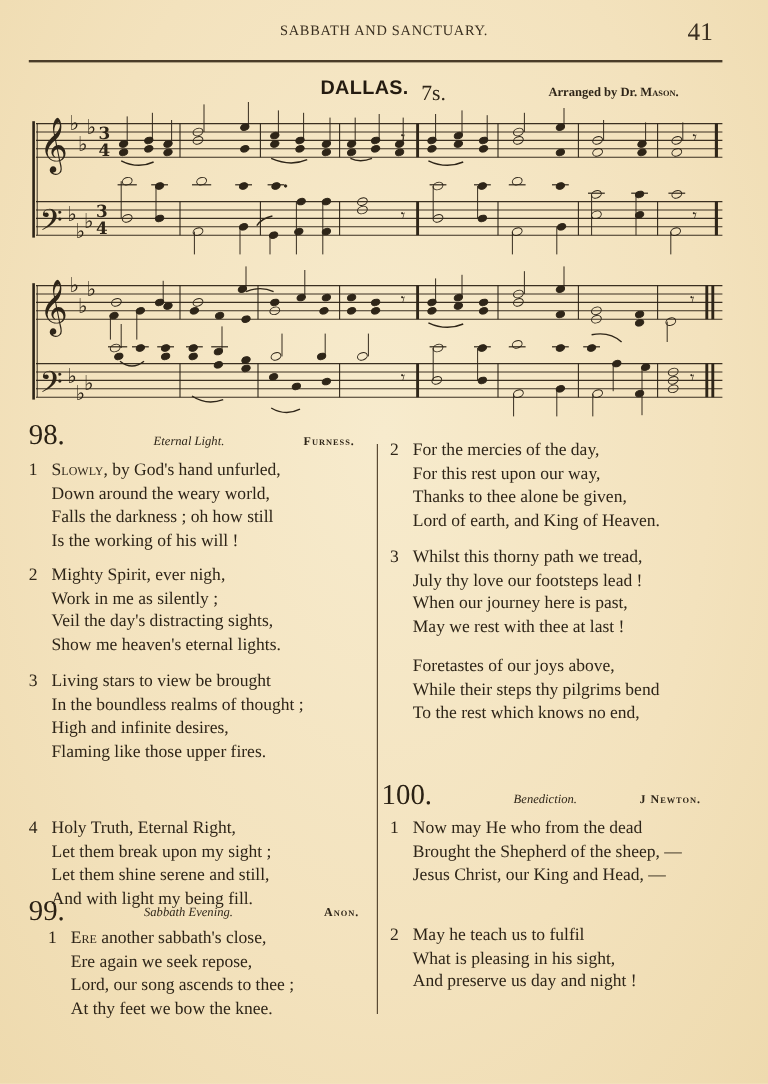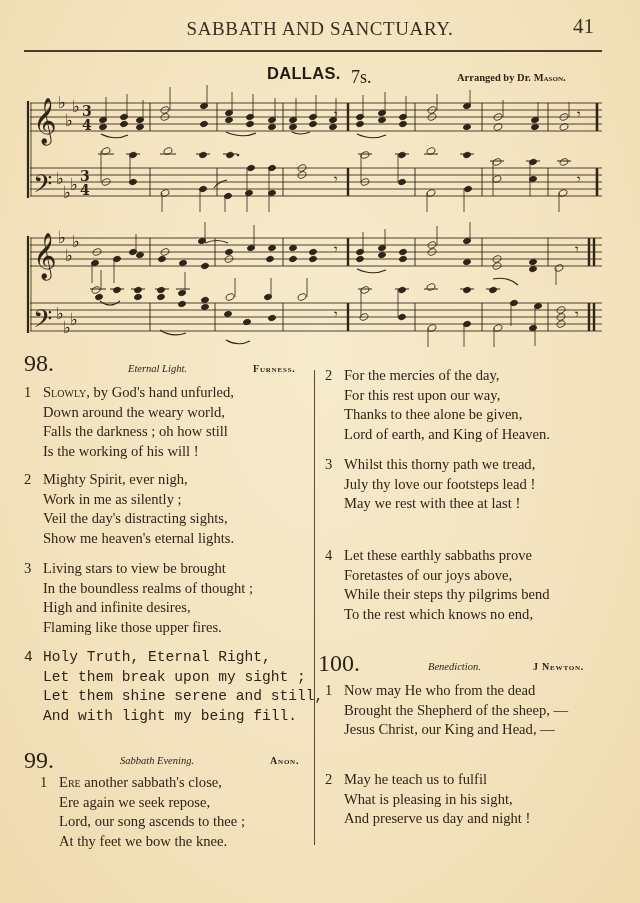--- a/index.html
+++ b/index.html
@@ -7,21 +7,21 @@
     width: 640px; height: 903px; overflow: hidden;
     background: #f5e6c4;
     background-image: radial-gradient(ellipse at 50% 40%, #f7ebcd 0%, #f3e2bd 60%, #eedaae 100%);
     font-family: "Liberation Serif", "DejaVu Serif", serif;
     color: #2e2518;
     position: relative;
   }
   .abs { position: absolute; }
   .running-head {
     left: 0; top: 18px; width: 640px; text-align: center;
-    font-size: 19px; letter-spacing: 0.6px; color: #3a2f20;
+    font-size: 12px; letter-spacing: 0.6px; color: #3a2f20;
   }
   .page-number { left: 573px; top: 14px; font-size: 21px; color: #3a2f20; }
   .head-rule { left: 24px; top: 50px; width: 578px; height: 2px; background: #4a3c28; }
   .tune-name {
     left: 267px; top: 64px; font-family: "Liberation Sans", "DejaVu Sans", sans-serif;
     font-weight: bold; font-size: 16.5px; color: #241b10; letter-spacing: 0.3px;
   }
   .tune-meter { left: 351px; top: 67px; font-size: 18px; }
   .tune-arranger { left: 457px; top: 72px; font-size: 10.5px; font-weight: bold; }
   .sc { font-variant: small-caps; }
@@ -434,21 +434,21 @@
   <span class="line indent">Work in me as silently ;</span>
   <span class="line indent">Veil the day's distracting sights,</span>
   <span class="line indent">Show me heaven's eternal lights.</span>
 </div>
 <div class="stanza" style="left:24px;top:559px;">
   <span class="line"><span class="vnum">3</span><span>Living stars to view be brought</span></span>
   <span class="line indent">In the boundless realms of thought ;</span>
   <span class="line indent">High and infinite desires,</span>
   <span class="line indent">Flaming like those upper fires.</span>
 </div>
-<div class="stanza" style="left:24px;top:648px;font-family:Liberation Mono, monospace;">
+<div class="stanza" style="left:24px;top:681px;">
   <span class="line"><span class="vnum">4</span><span>Holy Truth, Eternal Right,</span></span>
   <span class="line indent">Let them break upon my sight ;</span>
   <span class="line indent">Let them shine serene and still,</span>
   <span class="line indent">And with light my being fill.</span>
 </div>
 
 <div class="abs hymn-num" style="left:24px;top:748px;">99.</div>
 <div class="abs hymn-title" style="left:120px;top:755px;">Sabbath Evening.</div>
 <div class="abs hymn-author" style="left:270px;top:755px;">Anon.</div>
 
@@ -461,24 +461,24 @@
 
 <div class="stanza" style="left:325px;top:366px;">
   <span class="line"><span class="vnum">2</span><span>For the mercies of the day,</span></span>
   <span class="line indent">For this rest upon our way,</span>
   <span class="line indent">Thanks to thee alone be given,</span>
   <span class="line indent">Lord of earth, and King of Heaven.</span>
 </div>
 <div class="stanza" style="left:325px;top:455px;">
   <span class="line"><span class="vnum">3</span><span>Whilst this thorny path we tread,</span></span>
   <span class="line indent">July thy love our footsteps lead !</span>
+  <span class="line indent">When our journey here is past,</span>
   <span class="line indent">May we rest with thee at last !</span>
 </div>
 <div class="stanza" style="left:325px;top:546px;">
-  <span class="line"><span class="vnum">4</span><span>Let these earthly sabbaths prove</span></span>
   <span class="line indent">Foretastes of our joys above,</span>
   <span class="line indent">While their steps thy pilgrims bend</span>
   <span class="line indent">To the rest which knows no end,</span>
 </div>
 
 <div class="abs hymn-num" style="left:318px;top:651px;">100.</div>
 <div class="abs hymn-title" style="left:428px;top:661px;">Benediction.</div>
 <div class="abs hymn-author" style="left:533px;top:661px;">J Newton.</div>
 
 <div class="stanza" style="left:325px;top:681px;">

